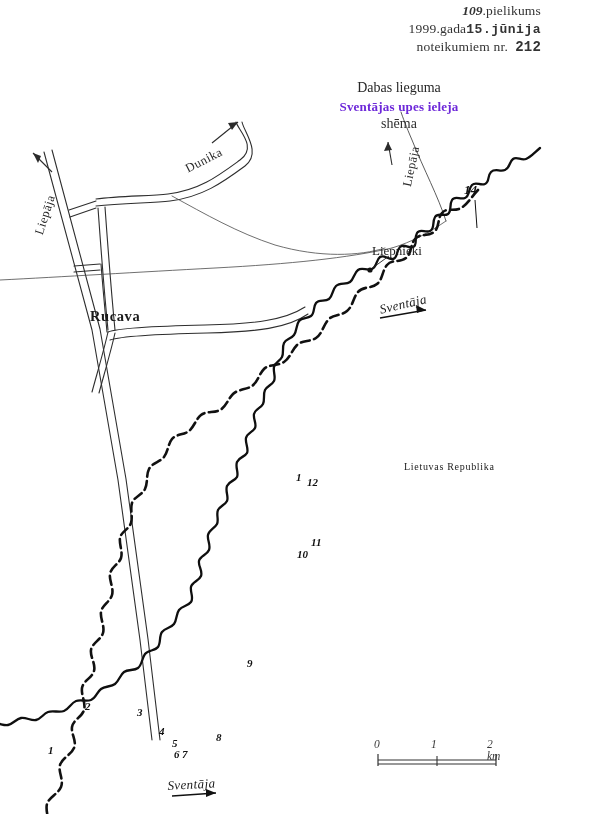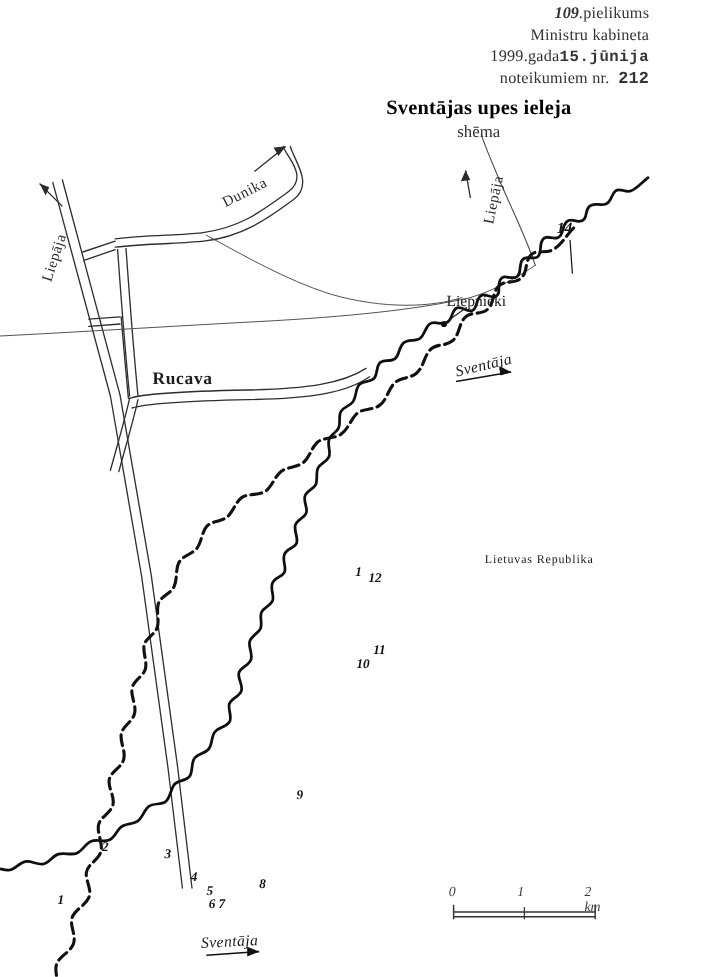--- a/index.html
+++ b/index.html
@@ -65,41 +65,40 @@
     top: 79px;
     width: 280px;
     text-align: center;
     line-height: 1.34;
   }
   .title-sub {
     font-size: 14px;
     color: #262626;
   }
   .title-main {
-    font-size: 17px;
+    font-size: 13px;
     font-weight: 700;
     letter-spacing: 0.2px;
-    color: #000000;
+    color: #6d28d9;
   }
   .title-scheme {
     font-size: 14px;
     color: #303030;
   }
 
   .map-label {
     position: absolute;
     font-family: "Liberation Serif", serif;
     white-space: nowrap;
     color: #1b1b1b;
   }
   .lbl-rucava {
     font-size: 14.5px;
     font-weight: 700;
     letter-spacing: 0.6px;
-    padding-left: 37px;
   }
   .lbl-place {
     font-size: 13px;
   }
   .lbl-country {
     font-size: 10px;
     letter-spacing: 0.7px;
   }
   .lbl-road {
     font-size: 12.5px;
@@ -333,30 +332,30 @@
       <path d="M378,754 L378,766" stroke-width="1.2"></path>
       <path d="M437,756 L437,766" stroke-width="1.1"></path>
       <path d="M496,754 L496,766" stroke-width="1.2"></path>
     </g>
   </svg>
 
   <div class="hdr-block">
     <div class="hdr-line">
       <span class="num-ital">109</span><span>.pielikums</span>
     </div>
-    <div class="hdr-line">Ministru kabineta</div>
     <div class="hdr-line">
       <span>1999</span><span>.gada</span><span class="bold-seg">15.jūnija</span>
     </div>
     <div class="hdr-line">
       <span>noteikumiem nr.</span>&nbsp;&nbsp;<span class="bold-num">212</span>
     </div>
   </div>
 
   <div class="title-block">
+    <div class="title-sub">Dabas lieguma</div>
     <div class="title-main">Sventājas upes ieleja</div>
     <div class="title-scheme">shēma</div>
   </div>
 
   <div class="map-label lbl-rucava" style="left:90px; top:308px;">Rucava</div>
 
   <div class="map-label lbl-place" style="left:372px; top:243px;">Liepnieki</div>
 
   <div class="map-label lbl-country" style="left:404px; top:461px;">Lietuvas Republika</div>
 

